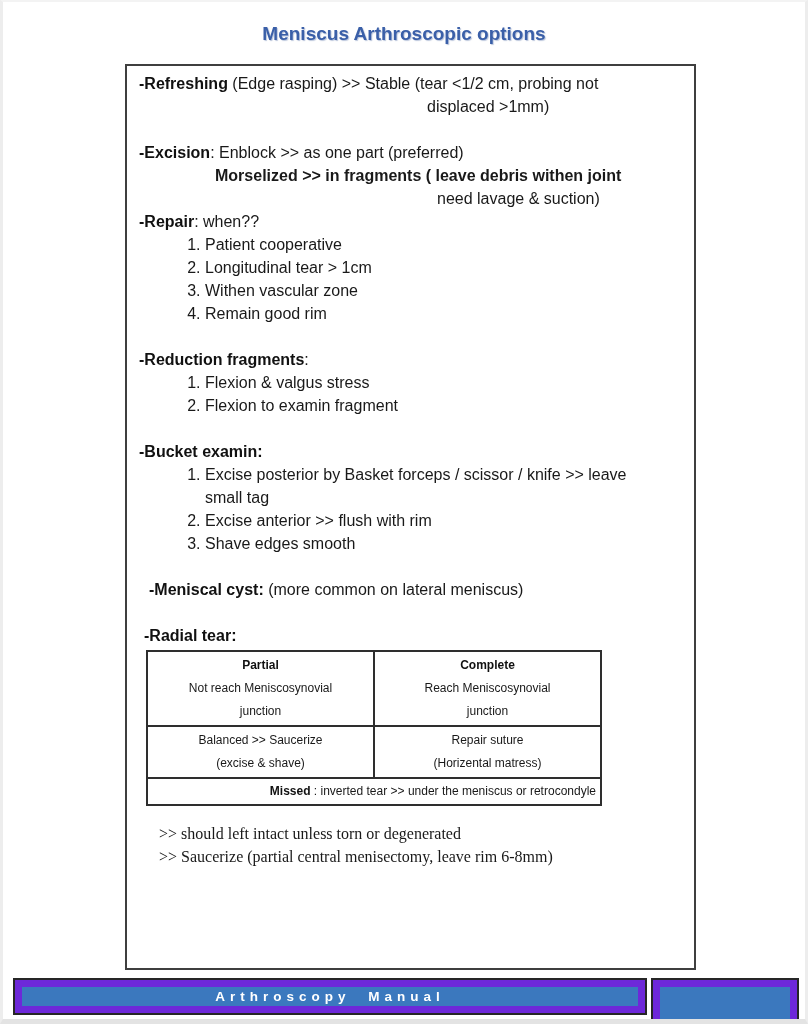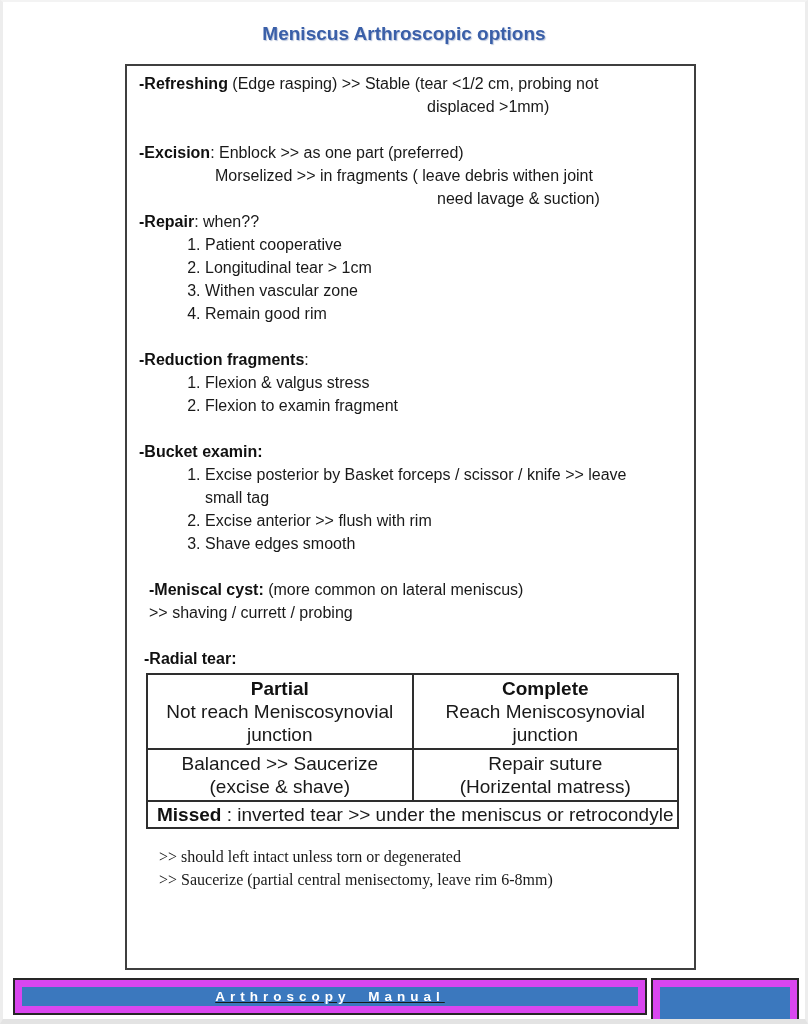--- a/index.html
+++ b/index.html
@@ -18,43 +18,43 @@
   .content-box {
     position:absolute; left:122px; top:62px; width:571px; height:906px;
     border:2px solid #3f3f3f; padding:6px 14px 0 12px;
     font-size:16px; line-height:23px;
   }
   .line { white-space:nowrap; }
   .blank { height:23px; }
   .sp16 { height:16px; }
   b { font-weight:bold; color:#111; }
   .ind-cont1 { margin-left:288px; }   
-  .ind-morse { margin-left:76px; }    
+  .ind-morse { margin-left:76px;font-weight:bold; }    
   .ind-lavage { margin-left:298px; }  
   .ind-cyst2 { margin-left:53px; }    
   .ind-disc { margin-left:20px;font-family:Liberation Serif, serif; }     
   .ind-a { margin-left:10px; }        
   .ind-b { margin-left:5px; }         
   .ind-c { margin-left:8px; }         
   ol { margin:0 0 0 42px; padding-left:24px; list-style:decimal; }
   ol li { line-height:23px; }
   ol li span { white-space:nowrap; }
   .li-cont { display:block; white-space:nowrap; }
   table.rt {
-    border-collapse:collapse; width:533px; margin:3px 0 0 7px;
-    table-layout:fixed; font-size:19px; line-height:23px;
+    border-collapse:collapse; width:456px; margin:3px 0 0 7px;
+    table-layout:fixed; font-size:12px; line-height:23px;
   }
   table.rt td { border:2px solid #2e2e2e; text-align:center; vertical-align:middle; padding:2px 4px; }
   table.rt td.missed { text-align:right; padding:1px 4px 1px 9px; white-space:nowrap; }
   .cell-line { white-space:nowrap; }
   .footer {
     position:absolute; left:10px; top:976px; width:786px; height:37px;
     display:flex; gap:4px;
   }
-  .footer-cell { border:2px solid #262626; background:#d946ef; padding:7px;text-decoration:underline; }
+  .footer-cell { border:2px solid #262626; background:#6d28d9; padding:7px; }
   .footer-cell.main { flex:1; }
   .footer-cell.page { flex:0 0 148px; }
   .footer-inner {
     background:#3b78be; width:100%; height:100%;
     display:flex; align-items:center; justify-content:center; color:#fff;
   }
   .footer-inner.manual {
     font-weight:bold; font-size:13.5px; letter-spacing:5px; word-spacing:9px;
   }
   .footer-inner.pageno {
@@ -97,21 +97,20 @@
 
     <div class="line"><b>-Bucket examin:</b></div>
     <ol>
       <li><span>Excise posterior by Basket forceps / scissor / knife &gt;&gt; leave</span><span class="li-cont">small tag</span></li>
       <li><span>Excise anterior &gt;&gt; flush with rim</span></li>
       <li><span>Shave edges smooth</span></li>
     </ol>
     <div class="blank"></div>
 
     <div class="line ind-a"><b>-Meniscal cyst:</b><span> (more common on lateral meniscus)</span></div>
-    <div class="line ind-a ind-cyst2">&gt;&gt; shaving / currett / probing</div>
     <div class="blank"></div>
 
     <div class="line ind-b"><b>-Radial tear:</b></div>
     <table class="rt">
       <tbody>
           <tr>
         <td>
           <div class="cell-line"><b>Partial</b></div>
           <div class="cell-line">Not reach Meniscosynovial</div>
           <div class="cell-line">junction</div>

